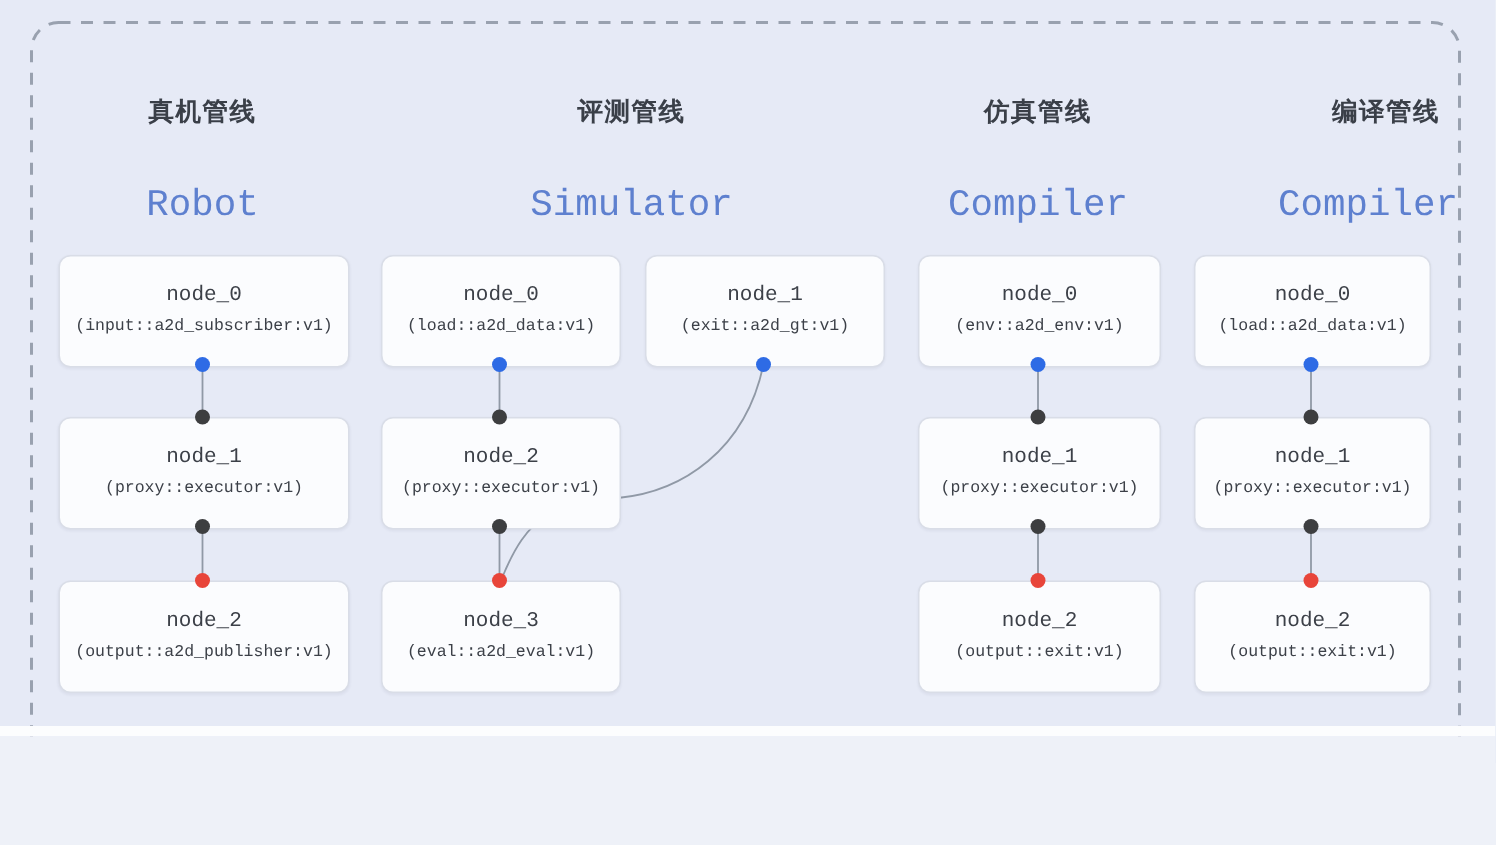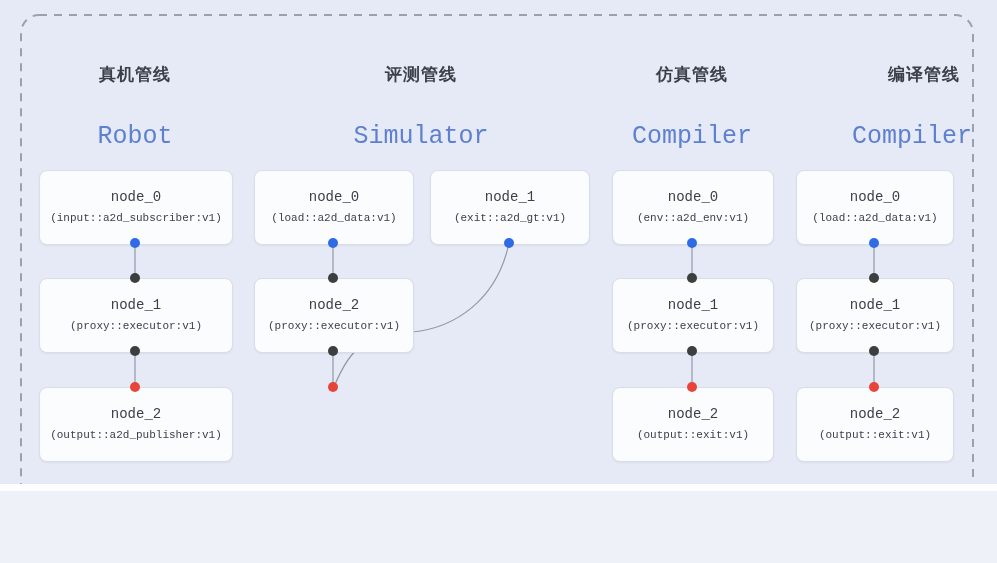--- a/index.html
+++ b/index.html
@@ -101,20 +101,24 @@
     <div class="node-type">(load::a2d_data:v1)</div>
   </div>
   <div class="node col-b2 row1">
     <div class="node-name">node_1</div>
     <div class="node-type">(exit::a2d_gt:v1)</div>
   </div>
   <div class="node col-b row2">
     <div class="node-name">node_2</div>
     <div class="node-type">(proxy::executor:v1)</div>
   </div>
+  <div class="node col-b row3">
+    <div class="node-name">node_3</div>
+    <div class="node-type">(eval::a2d_eval:v1)</div>
+  </div>
 
   <div class="node col-c row1">
     <div class="node-name">node_0</div>
     <div class="node-type">(env::a2d_env:v1)</div>
   </div>
   <div class="node col-c row2">
     <div class="node-name">node_1</div>
     <div class="node-type">(proxy::executor:v1)</div>
   </div>
   <div class="node col-c row3">

